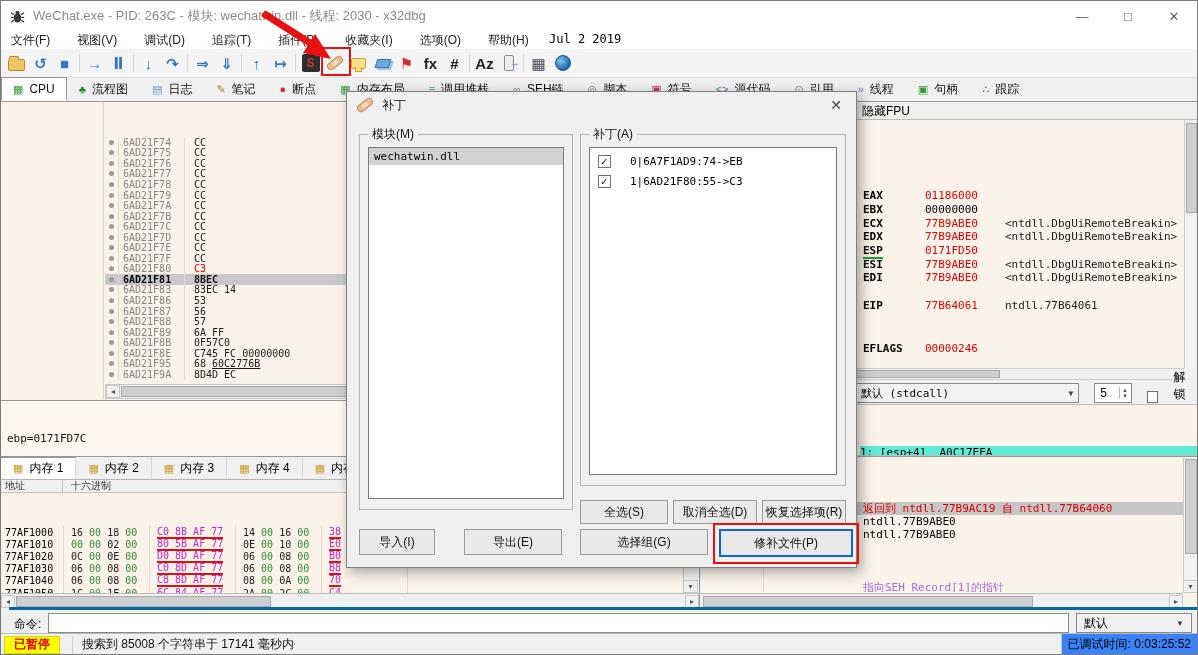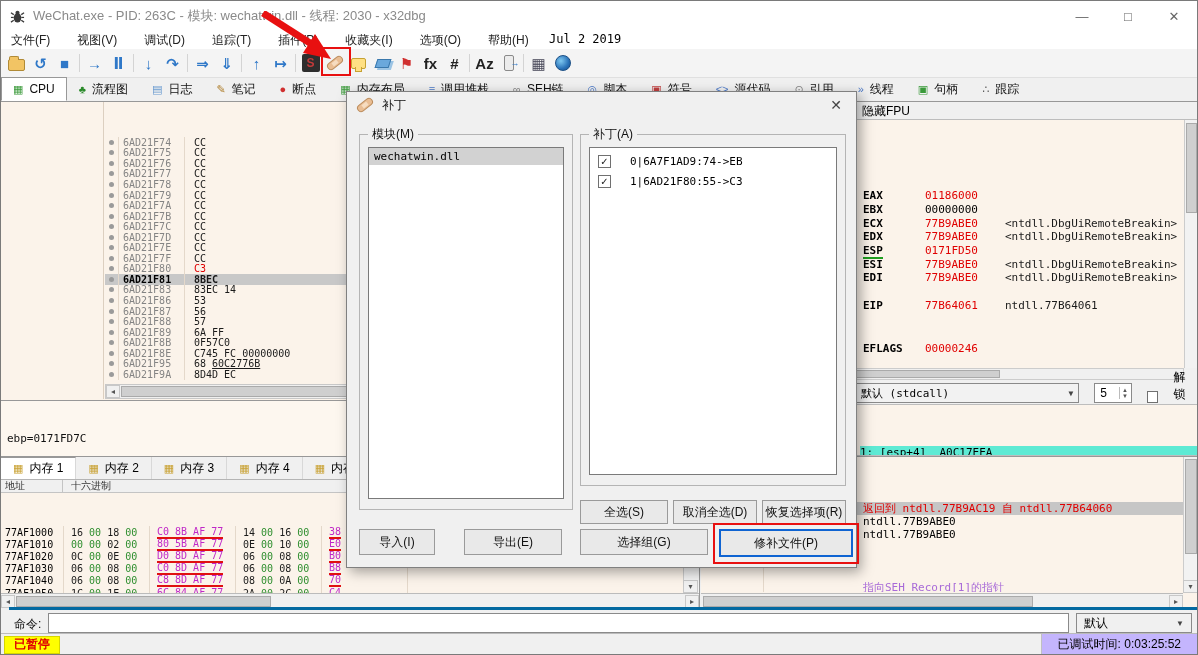--- a/index.html
+++ b/index.html
@@ -123,21 +123,21 @@
   .stackhscroll{position:absolute;left:0;right:16px;bottom:0;height:15px;background:#f0f0f0;border-top:1px solid #bbbbbb;display:flex;align-items:center;}
 
   
   .cmdrow{position:absolute;left:8px;top:606px;right:0;height:26px;background:#f0f0f0;display:flex;align-items:flex-end;padding:0 5px;border-top:3px solid #0369a1;}
   .cmdlabel{font-size:12px;color:#111;white-space:nowrap;}
   .cmdinput{flex:1;height:20px;background:#fff;border:1px solid #8a8a8a;margin:0 7px;font-size:12px;padding:0 4px;font-family:"DejaVu Sans Mono",monospace;}
   .cmdmode{width:116px;height:20px;background:#f0f0f0;border:1px solid #8a8a8a;display:flex;align-items:center;justify-content:space-between;padding:0 7px;font-size:12px;}
   .statusbar{position:absolute;left:0;top:632px;right:0;height:22px;background:#f0f0f0;border-top:1px solid #bbbbbb;display:flex;align-items:center;font-size:12px;}
   .paused{background:#ffff00;color:#e00000;font-weight:bold;height:18px;display:flex;align-items:center;padding:0 9px;margin-left:3px;border:1px solid #d6d600;}
   .statmsg{margin-left:12px;padding-left:9px;border-left:1px solid #d0d0d0;color:#111;}
-  .dbgtime{margin-left:auto;padding:0 16px;border-left:1px solid #c0c0c0;background:#c4b5fd;height:100%;display:flex;align-items:center;}
+  .dbgtime{margin-left:auto;padding:0 6px;border-left:1px solid #c0c0c0;background:#3b82f6;height:100%;display:flex;align-items:center;}
 
   
   .dialog{position:absolute;left:345px;top:90px;width:511px;height:477px;background:#f0f0f0;border:1px solid #808080;box-shadow:4px 4px 12px rgba(0,0,0,0.35);z-index:50;}
   .dlgtitle{position:absolute;left:0;top:0;right:0;height:26px;display:flex;align-items:center;padding:0 9px;font-size:12px;color:#111;gap:8px;}
   .dlgclose{margin-left:auto;font-size:14px;color:#444;width:22px;text-align:center;}
   .group{position:absolute;border:1px solid #b4b4b4;}
   .grouplabel{position:absolute;top:-9px;left:8px;background:#f0f0f0;padding:0 4px;font-size:12px;color:#111;text-align:center;}
   .modlist{position:absolute;left:8px;top:12px;right:8px;bottom:10px;background:#ffffff;border:1px solid #7a7a7a;overflow:hidden;}
   .moditem{height:17px;display:flex;align-items:center;padding-left:5px;font-family:"DejaVu Sans Mono",monospace;font-size:11px;}
   .moditem.selected{background:#d2d2d2;}
@@ -664,20 +664,21 @@
     <span class="cmdlabel">命令:</span>
     <input class="cmdinput" value="" style="">
     <span class="cmdmode">
         <span>默认</span>
         <span style="font-size:8px;color:#444;">▼</span>
       </span>
   </div>
 
   <div class="statusbar">
     <span class="paused">已暂停</span>
+    <span class="statmsg">搜索到 85008 个字符串于 17141 毫秒内</span>
     <span class="dbgtime">已调试时间: 0:03:25:52</span>
   </div>
 
   <div class="dialog">
     <div class="dlgtitle">
       <span class="capsule"></span>
       <span>补丁</span>
       <span class="dlgclose">✕</span>
     </div>
 

